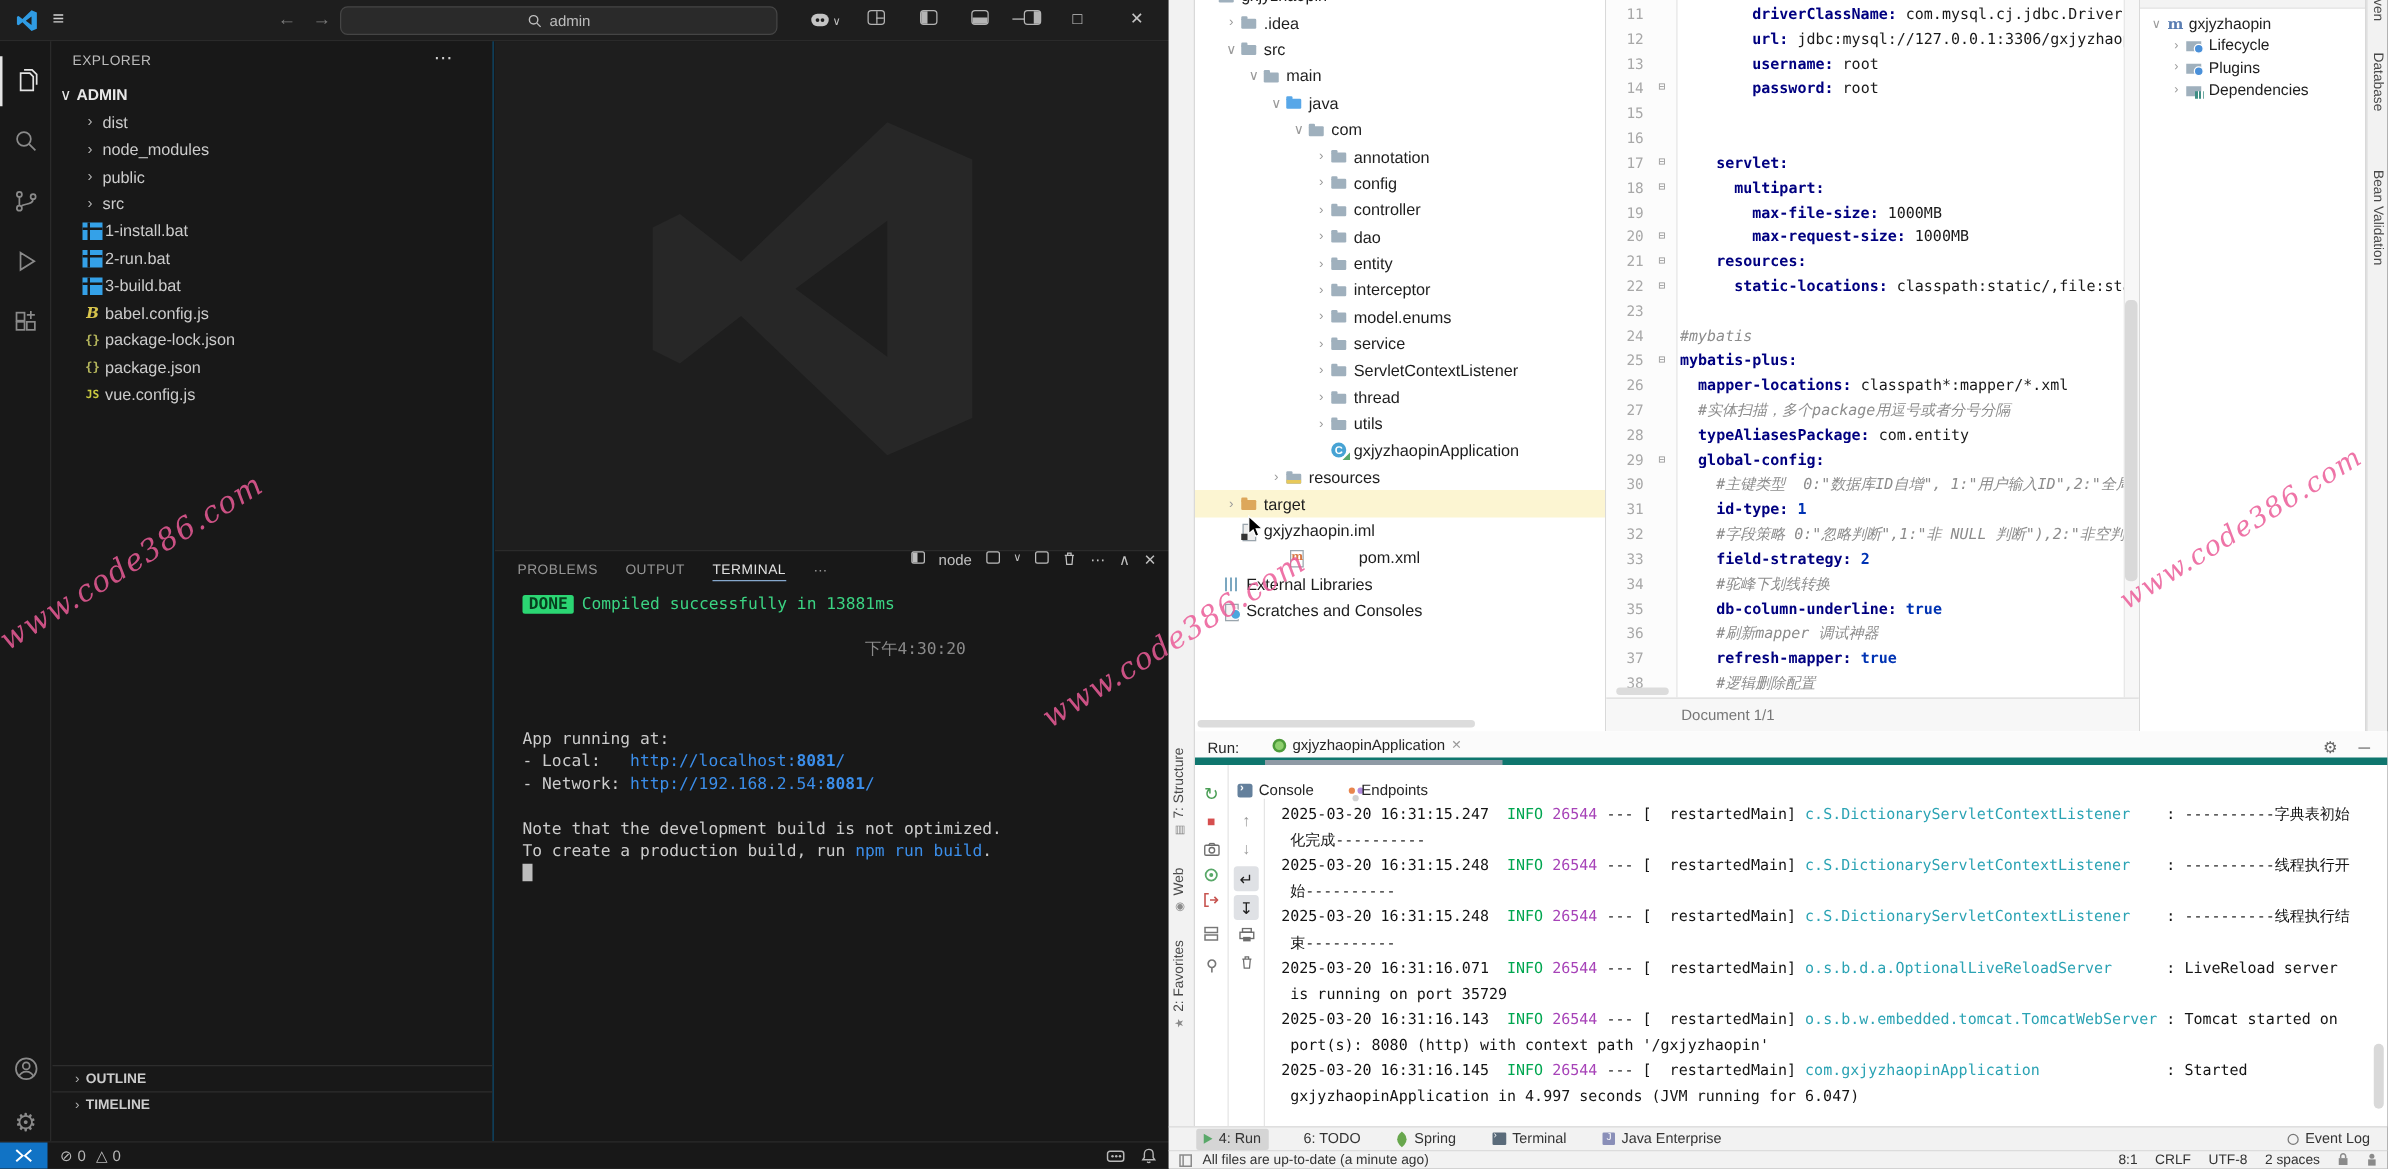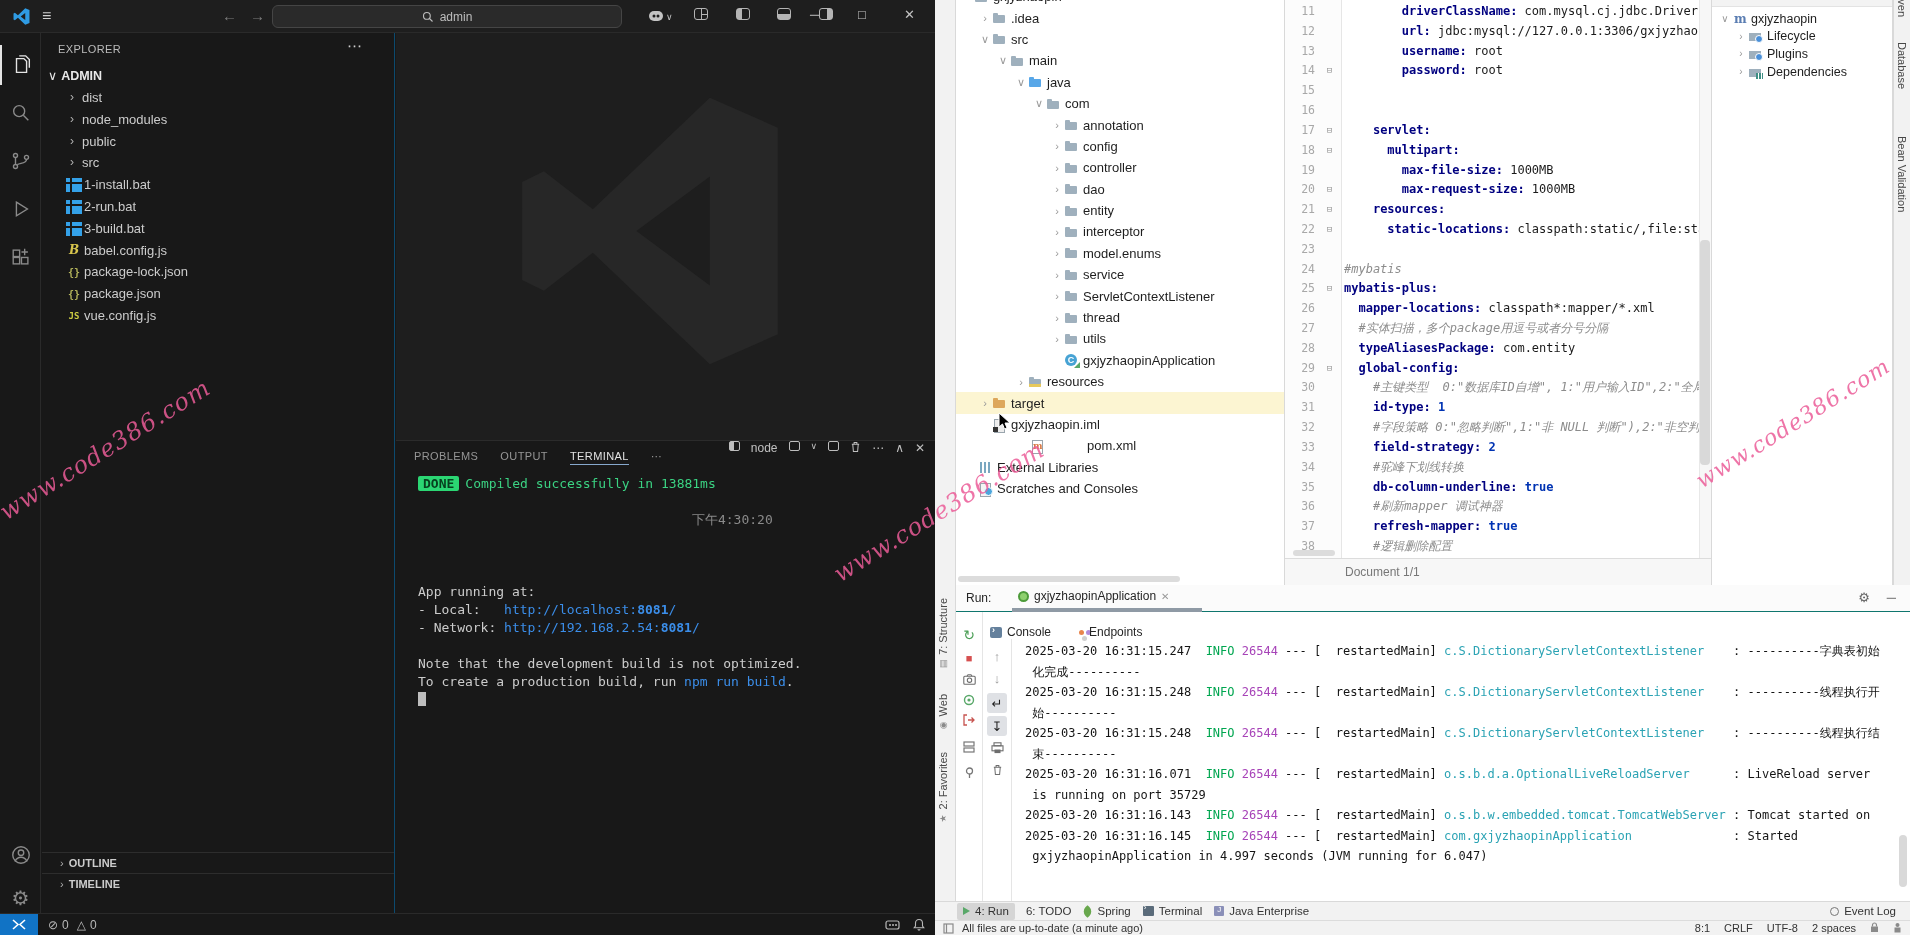--- a/index.html
+++ b/index.html
@@ -106,42 +106,42 @@
 .docbar{position:absolute;left:0;bottom:0;width:100%;height:27px;background:#f7f7f7;border-top:1px solid #dcdcdc;line-height:26px;padding-left:60px;color:#777;font-size:12px}
 .hpill{position:absolute;left:8px;bottom:29px;width:42px;height:6px;border-radius:3px;background:#dcdcdc}
 #ij-maven{position:absolute;left:777px;top:0;width:181px;height:585px;background:#fff;border-right:1px solid #d9d9d9}
 .mv-toolbar{position:absolute;left:0;top:0;width:100%;height:7px;background:#f3f3f3;border-bottom:1px solid #e3e3e3}
 #ij-maven-tree{position:absolute;left:0;top:10px;width:100%}
 .mrow{height:17.6px;display:flex;align-items:center;font-size:12.5px;white-space:nowrap}
 .mrow .chv{width:14px;text-align:center;color:#9a9a9a;font-size:10px;flex:none}
 .ij-stripe-r{position:absolute;left:958px;top:0;width:17px;height:901px;background:#f2f2f2;border-left:1px solid #d9d9d9;overflow:hidden}
 .vtab{position:absolute;left:2px;writing-mode:vertical-rl;font-size:11px;color:#484848}
 #ij-run{position:absolute;left:21px;top:585px;width:954px;height:316px;background:#fff}
-.run-head{position:absolute;left:0;top:0;width:100%;height:27px;background:#fbfbfb;border-bottom:1px solid #0f766e}
+.run-head{position:absolute;left:0;top:0;width:100%;height:27px;background:#fbfbfb;border-bottom:6px solid #0f766e}
 .run-label{position:absolute;left:10px;top:6px;font-size:12px;color:#262626}
 .run-tab{position:absolute;left:62px;top:4px;display:flex;align-items:center;gap:5px;font-size:12px;color:#262626}
 .run-underline{position:absolute;left:56px;top:23px;width:190px;height:4px;background:#8f9aa5}
 .boot{display:inline-block;width:11px;height:11px;border-radius:50%;background:#8ed06e;border:2px solid #4d9b3a}
 .run-hctl{position:absolute;top:5px;color:#666}
 .rcol1{position:absolute;left:0;top:27px;width:27px;bottom:0;border-right:1px solid #e5e5e5}
 .rcol2{position:absolute;left:27px;top:54px;width:29px;bottom:0;border-right:1px solid #e5e5e5}
 .ric{position:absolute;left:0;width:100%;display:flex;justify-content:center;align-items:center;height:18px}
 .rsel{background:#dfe1e5;border-radius:3px;width:20px;height:20px;display:flex;align-items:center;justify-content:center;margin:auto}
 .run-tabs{position:absolute;left:34px;top:27px;height:27px;display:flex;gap:28px;align-items:flex-end;font-size:12px;color:#262626}
 .rt{display:flex;align-items:center;gap:5px}
 .ic-console{display:inline-block;width:12px;height:11px;background:#64809c;border-radius:2px;position:relative}
 .ic-console::before{content:"›";position:absolute;left:2px;top:-2px;color:#fff;font-size:9px;font-weight:bold}
 .ic-endpoints{display:inline-block;width:5px;height:5px;border-radius:50%;background:#e8854d;box-shadow:7px 0 0 #b08adb,3px 6px 0 #d0d0d0}
 #ij-console{position:absolute;left:56px;top:56px;right:18px;bottom:6px;overflow:hidden;font-family:"DejaVu Sans Mono",monospace;font-size:12px;color:#141414;padding-left:13px}
 #ij-console .cl{height:20.5px;line-height:20.5px;white-space:pre}
 .sg-i{color:#00a650}
 .sg-d{color:#a743b8}
 .sg-l{color:#2ba3b4}
 .runscroll{position:absolute;right:3px;top:250px;width:8px;height:52px;background:#d9d9d9;border-radius:4px}
-#ij-tools{position:absolute;left:0;top:901px;width:975px;height:19px;background:#f2f2f2;border-top:1px solid #d9d9d9;display:flex;align-items:center;padding-left:22px;font-size:11.5px;color:#333}
+#ij-tools{position:absolute;left:0;top:901px;width:975px;height:19px;background:#f2f2f2;border-top:1px solid #d9d9d9;display:flex;align-items:center;padding-left:22px;gap:17px;font-size:11.5px;color:#333}
 .tool{display:flex;align-items:center;gap:5px;height:17px;padding:0 6px}
 .tool.on{background:#d5d5d5;border-radius:2px}
 .evlog{margin-left:auto;margin-right:14px;display:flex;align-items:center;gap:5px}
 .ic-run{width:0;height:0;border-left:7px solid #59a869;border-top:4.5px solid transparent;border-bottom:4.5px solid transparent}
 .ic-todo{color:#777;font-size:11px}
 .ic-spring{width:9px;height:9px;background:#68a74d;border-radius:0 70% 0 70%;transform:rotate(45deg)}
 .ic-term{width:11px;height:10px;background:#5a6b7a;border-radius:1px;position:relative}
 .ic-term::before{content:"›";position:absolute;left:1px;top:-3px;color:#fff;font-size:8px}
 .ic-jee{width:10px;height:10px;background:#8a8fb8;border-radius:1px;position:relative}
 .ic-jee::before{content:"J";position:absolute;left:3px;top:-1px;color:#fff;font-size:8px}
@@ -762,20 +762,21 @@
     <div id="ij-console">
         <div class="cl"><span class="sg-p">2025-03-20 16:31:15.247  </span><span class="sg-i">INFO</span><span class="sg-d"> 26544</span><span class="sg-p"> --- [  restartedMain] </span><span class="sg-l">c.S.DictionaryServletContextListener</span><span class="sg-p">    : ----------字典表初始</span></div>
         <div class="cl"><span class="sg-p"> 化完成----------</span></div>
         <div class="cl"><span class="sg-p">2025-03-20 16:31:15.248  </span><span class="sg-i">INFO</span><span class="sg-d"> 26544</span><span class="sg-p"> --- [  restartedMain] </span><span class="sg-l">c.S.DictionaryServletContextListener</span><span class="sg-p">    : ----------线程执行开</span></div>
         <div class="cl"><span class="sg-p"> 始----------</span></div>
         <div class="cl"><span class="sg-p">2025-03-20 16:31:15.248  </span><span class="sg-i">INFO</span><span class="sg-d"> 26544</span><span class="sg-p"> --- [  restartedMain] </span><span class="sg-l">c.S.DictionaryServletContextListener</span><span class="sg-p">    : ----------线程执行结</span></div>
         <div class="cl"><span class="sg-p"> 束----------</span></div>
         <div class="cl"><span class="sg-p">2025-03-20 16:31:16.071  </span><span class="sg-i">INFO</span><span class="sg-d"> 26544</span><span class="sg-p"> --- [  restartedMain] </span><span class="sg-l">o.s.b.d.a.OptionalLiveReloadServer</span><span class="sg-p">      : LiveReload server</span></div>
         <div class="cl"><span class="sg-p"> is running on port 35729</span></div>
         <div class="cl"><span class="sg-p">2025-03-20 16:31:16.143  </span><span class="sg-i">INFO</span><span class="sg-d"> 26544</span><span class="sg-p"> --- [  restartedMain] </span><span class="sg-l">o.s.b.w.embedded.tomcat.TomcatWebServer</span><span class="sg-p"> : Tomcat started on</span></div>
+        <div class="cl"><span class="sg-p"> port(s): 8080 (http) with context path '/gxjyzhaopin'</span></div>
         <div class="cl"><span class="sg-p">2025-03-20 16:31:16.145  </span><span class="sg-i">INFO</span><span class="sg-d"> 26544</span><span class="sg-p"> --- [  restartedMain] </span><span class="sg-l">com.gxjyzhaopinApplication</span><span class="sg-p">              : Started</span></div>
         <div class="cl"><span class="sg-p"> gxjyzhaopinApplication in 4.997 seconds (JVM running for 6.047)</span></div>
       </div>
     <div class="runscroll"></div>
   </div>
 
   <div id="ij-tools">
       <span class="tool on">
         <span class="ic-run"></span>
         <span>4: Run</span>

